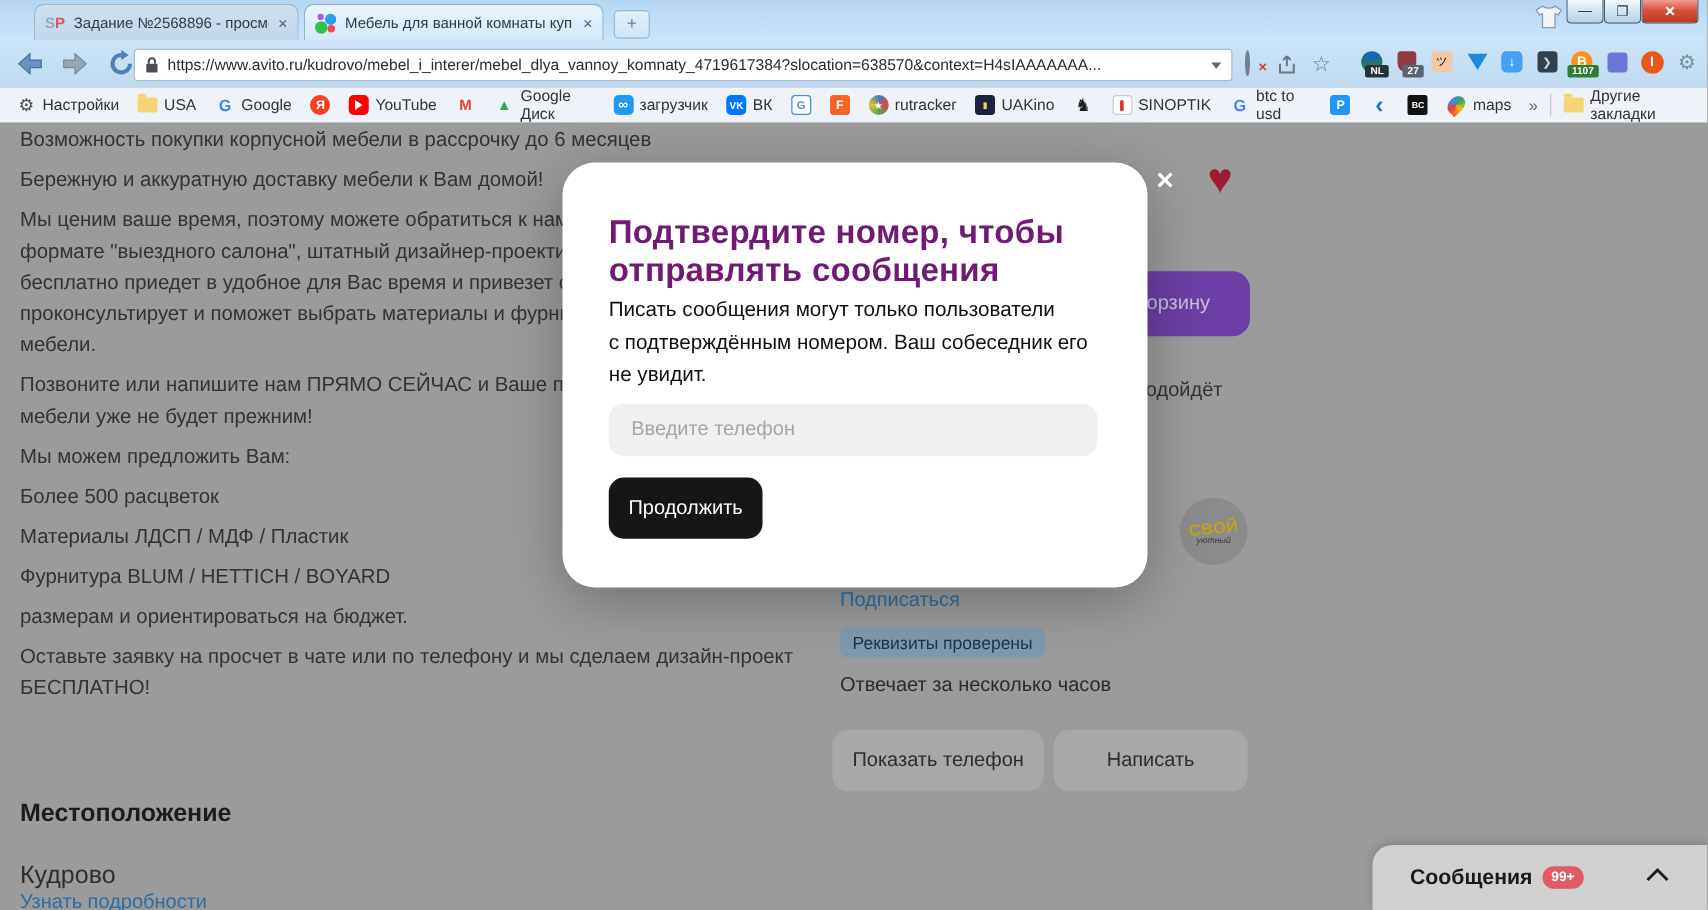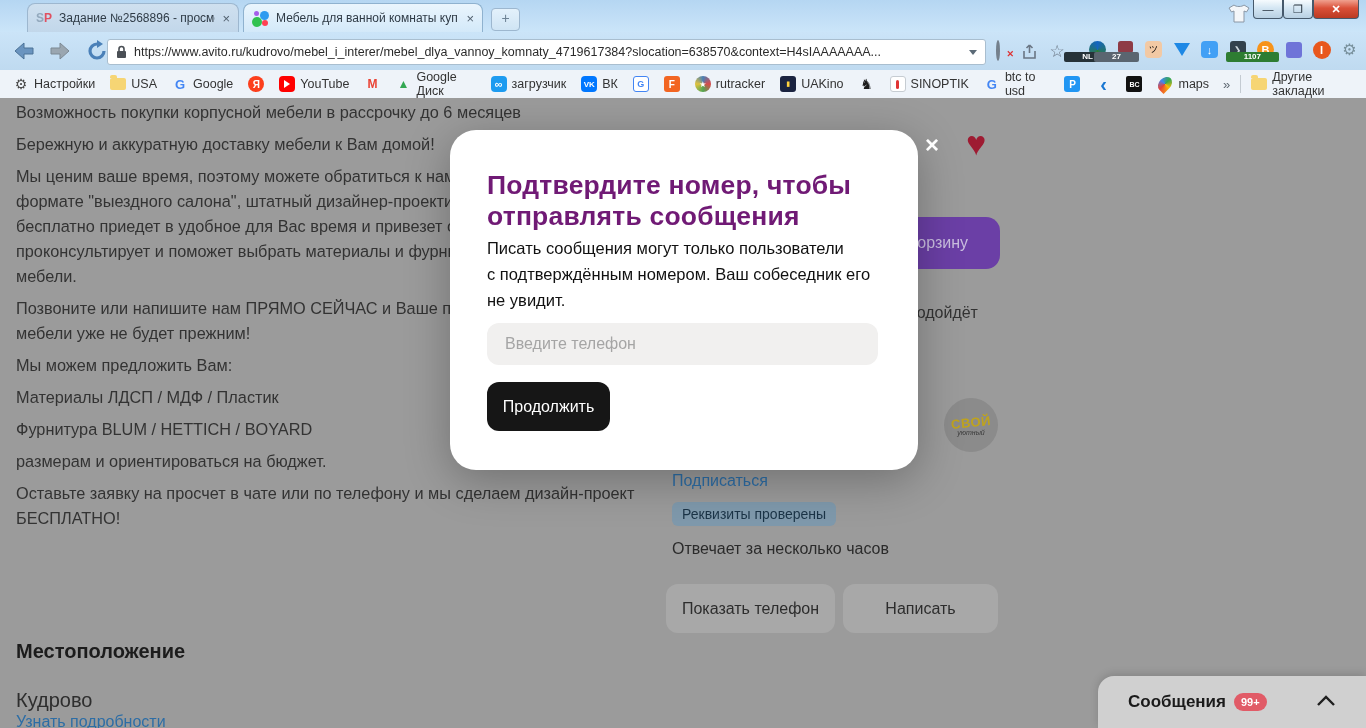--- a/index.html
+++ b/index.html
@@ -36,21 +36,21 @@
   .actico{top:39px;width:22px;height:24px;display:flex;align-items:center;justify-content:center;color:#6a7684;}
   .star{font-size:17px;color:#6a7684;}
   .pinwrap{position:relative;width:14px;height:18px;}
   .pinhead{width:8px;height:8px;border:2.5px solid #74808c;border-radius:50%;margin:1px auto 0;}
   .pinstem{width:2.5px;height:5px;background:#74808c;margin:0 auto;}
   .pinx{position:absolute;right:-4px;bottom:1px;color:#d33;font-size:9px;font-weight:bold;}
 
   .extrow{left:1088px;top:40px;display:flex;gap:9px;}
   .ext{position:relative;width:19px;height:19px;display:flex;align-items:center;justify-content:center;}
   .extbadge{position:absolute;right:-4px;bottom:-3px;font-size:8px;font-weight:bold;color:#fff;
-            padding:0 18px;border-radius:2px;line-height:10px;}
+            padding:0 4px;border-radius:2px;line-height:10px;}
   .x-globe{width:17px;height:17px;border-radius:50%;background:conic-gradient(#1565c0,#2e7d32,#1565c0);}
   .b-nl{background:#263238;}
   .x-shield{width:15px;height:17px;background:#8e3b46;border-radius:3px 3px 8px 8px;}
   .b-27{background:#5a6570;}
   .x-baby{width:17px;height:17px;background:#f2c9a4;border-radius:4px;font-size:9px;text-align:center;line-height:17px;}
   .x-funnel{width:0;height:0;border-left:8px solid transparent;border-right:8px solid transparent;border-top:13px solid #1e88e5;}
   .x-down{width:17px;height:17px;background:#42a0f5;border-radius:4px;color:#fff;font-size:11px;font-weight:bold;
           display:flex;align-items:center;justify-content:center;}
   .x-dark{width:16px;height:17px;background:#33414c;border-radius:3px;color:#cfd8dc;font-size:9px;
           display:flex;align-items:center;justify-content:center;}
@@ -348,20 +348,23 @@
         <div class="line">мебели.</div>
       </div>
       <div class="para">
         <div class="line">Позвоните или напишите нам ПРЯМО СЕЙЧАС и Ваше представление о</div>
         <div class="line">мебели уже не будет прежним!</div>
       </div>
       <div class="para">
         <div class="line">Мы можем предложить Вам:</div>
       </div>
       <div class="para">
+        <div class="line">Более 500 расцветок</div>
+      </div>
+      <div class="para">
         <div class="line">Материалы ЛДСП / МДФ / Пластик</div>
       </div>
       <div class="para">
         <div class="line">Фурнитура BLUM / HETTICH / BOYARD</div>
       </div>
       <div class="para">
         <div class="line">размерам и ориентироваться на бюджет.</div>
       </div>
       <div class="para">
         <div class="line">Оставьте заявку на просчет в чате или по телефону и мы сделаем дизайн-проект</div>

